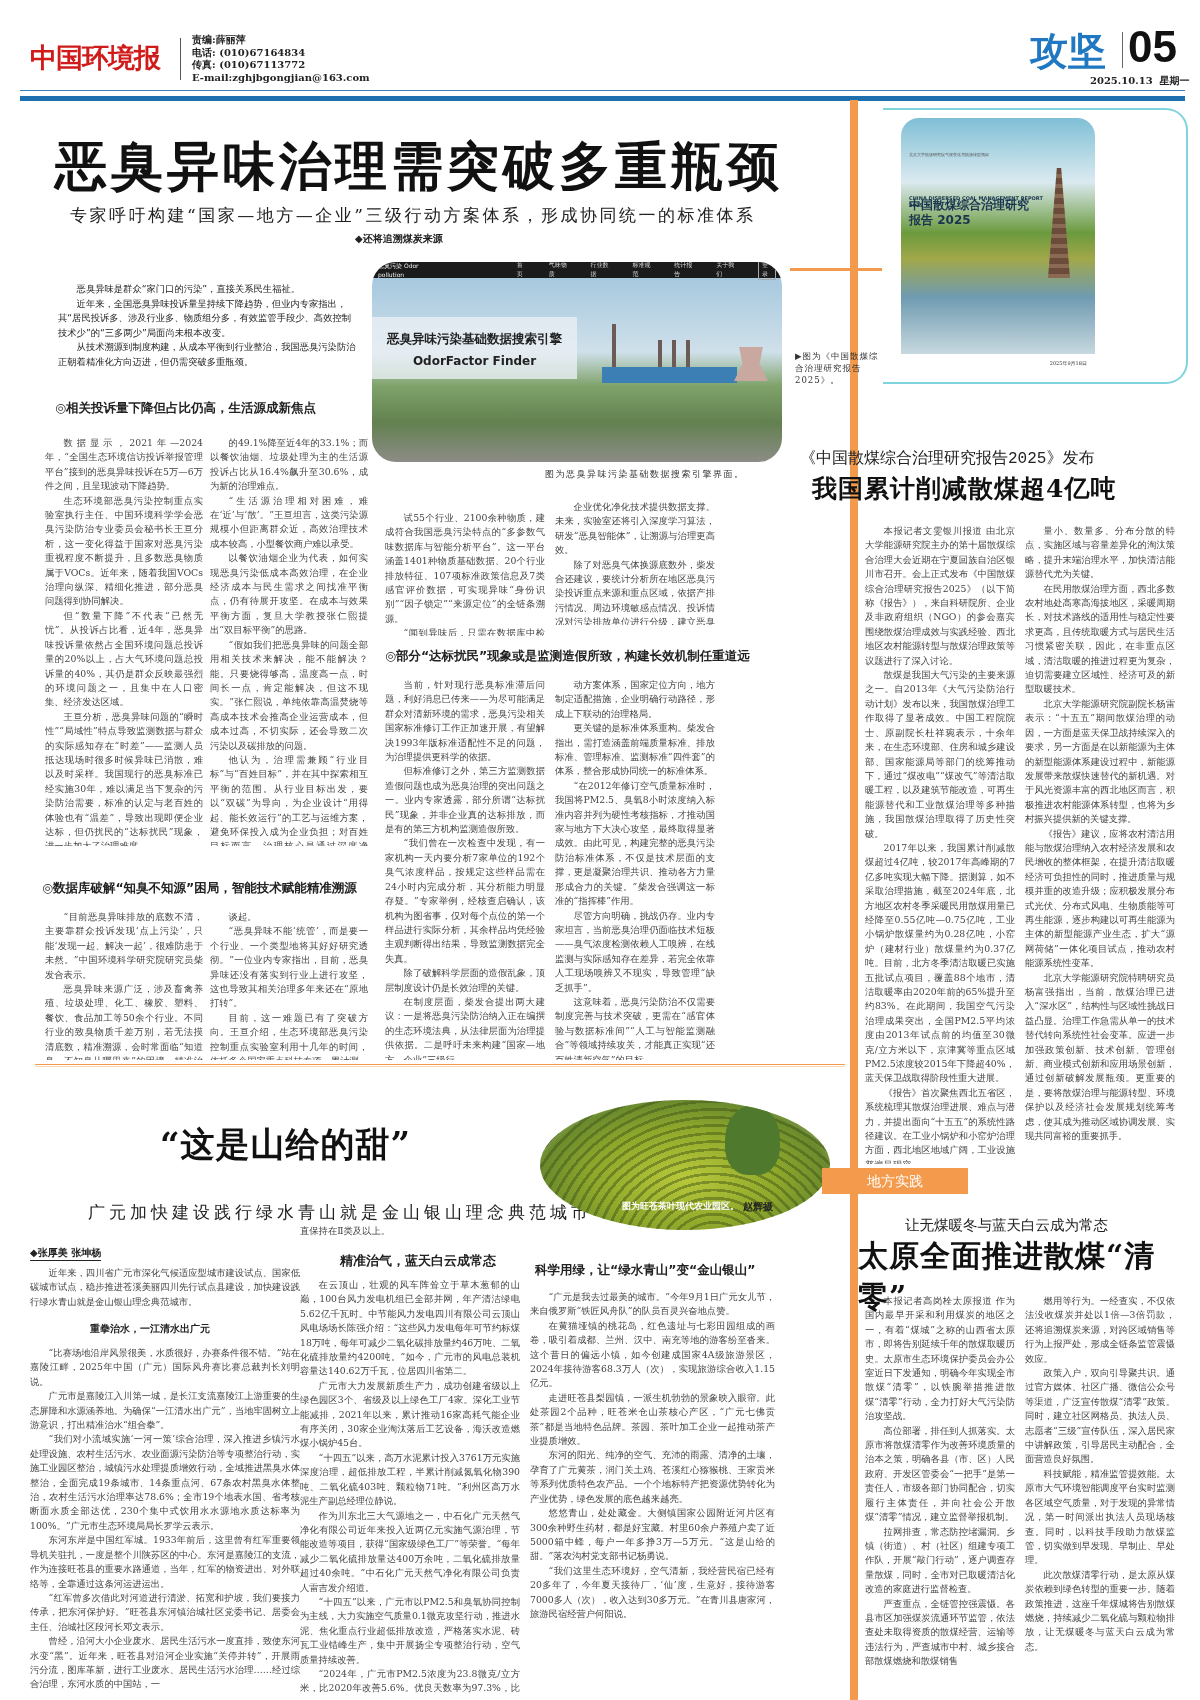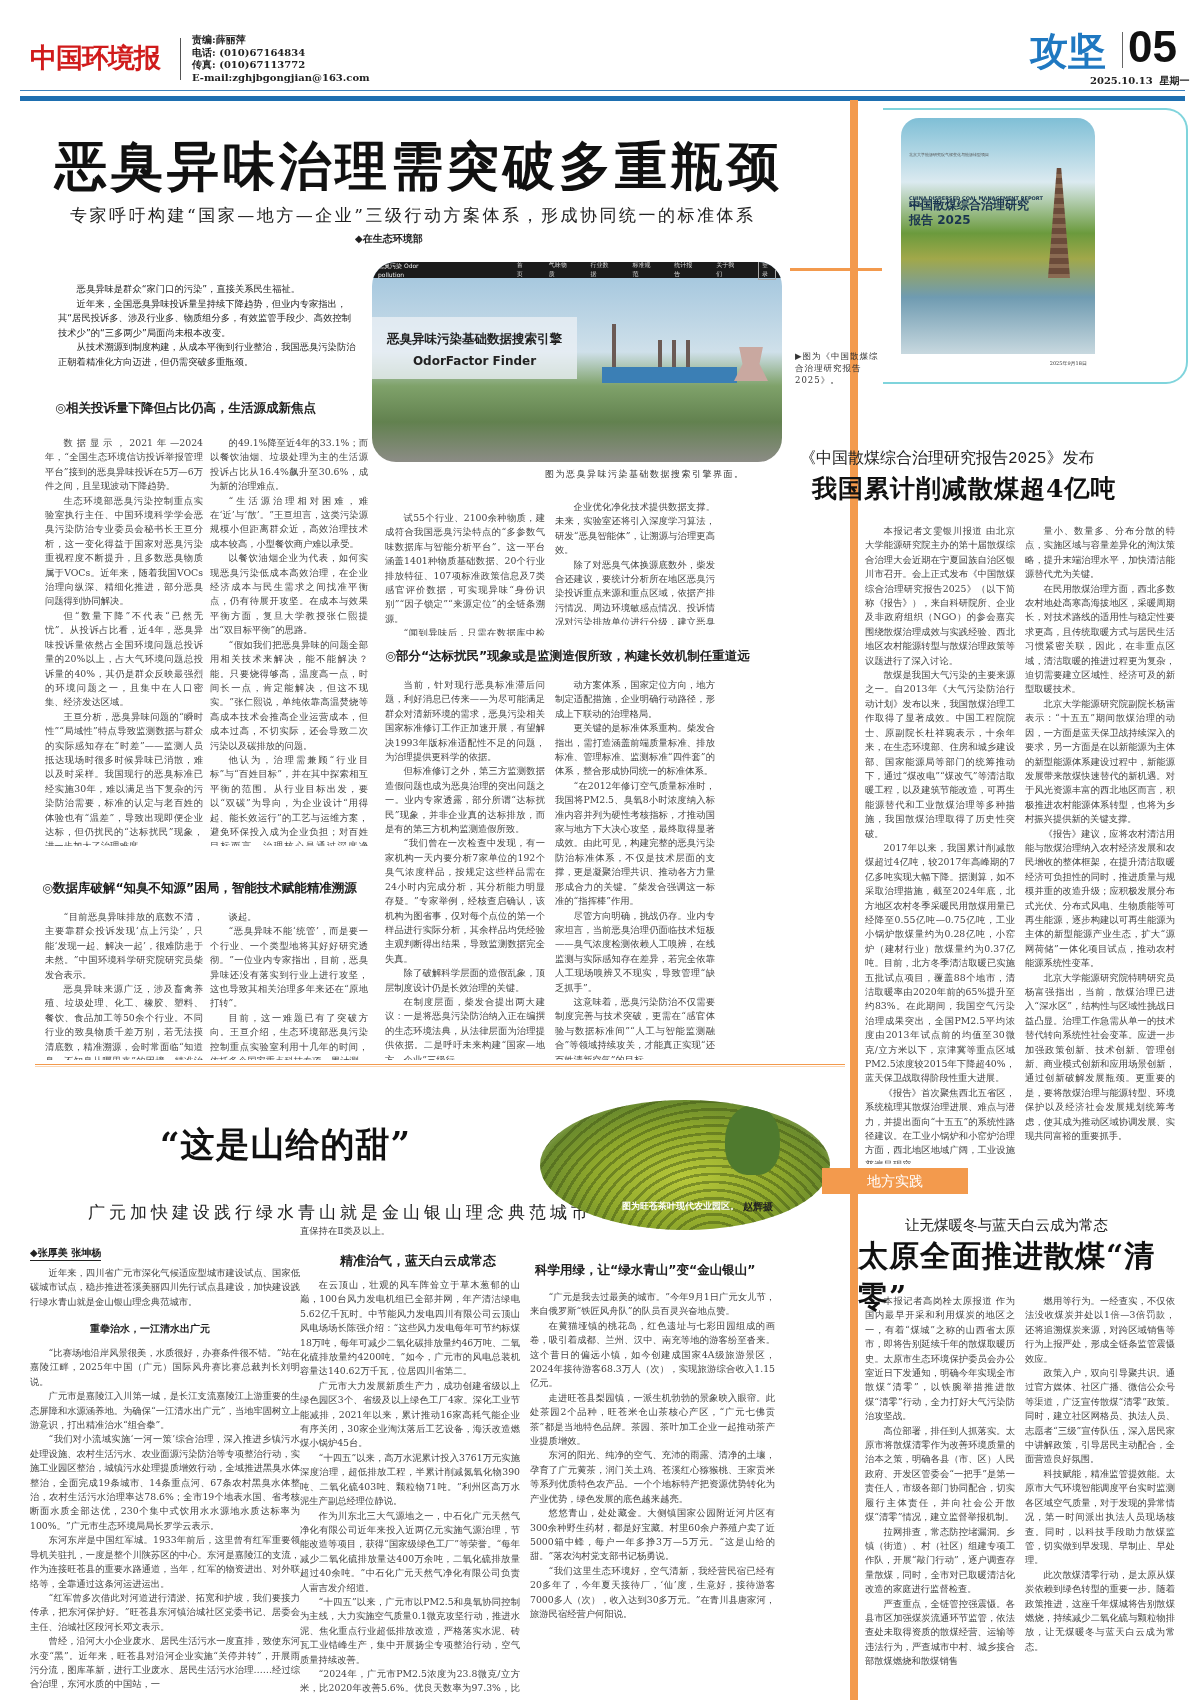--- a/index.html
+++ b/index.html
@@ -89,21 +89,21 @@
 </div>
 <div class="abs section-name">攻坚</div>
 <div class="abs sec-vline"></div>
 <div class="abs page-num">05</div>
 <div class="abs date-line"><span>2025.10.13</span>&nbsp;&nbsp;<span>星期一</span></div>
 <div class="abs rule-thin"></div>
 <div class="abs rule-thick"></div>
 
 <div class="abs headline">恶臭异味治理需突破多重瓶颈</div>
 <div class="abs subhead">专家呼吁构建“国家—地方—企业”三级行动方案体系，形成协同统一的标准体系</div>
-<div class="abs byline">◆在生态环境部</div>
+<div class="abs byline">◆还将追溯煤炭来源</div>
 
 <div class="abs lead">
   <p>恶臭异味是群众“家门口的污染”，直接关系民生福祉。</p>
   <p>近年来，全国恶臭异味投诉量呈持续下降趋势，但业内专家指出，其“居民投诉多、涉及行业多、物质组分多，有效监管手段少、高效控制技术少”的“三多两少”局面尚未根本改变。</p>
   <p>从技术溯源到制度构建，从成本平衡到行业整治，我国恶臭污染防治正朝着精准化方向迈进，但仍需突破多重瓶颈。</p>
 </div>
 
 <div class="abs odor-img">
   <div class="odor-nav">
     <span class="brand">恶臭污染 Odor pollution</span>

